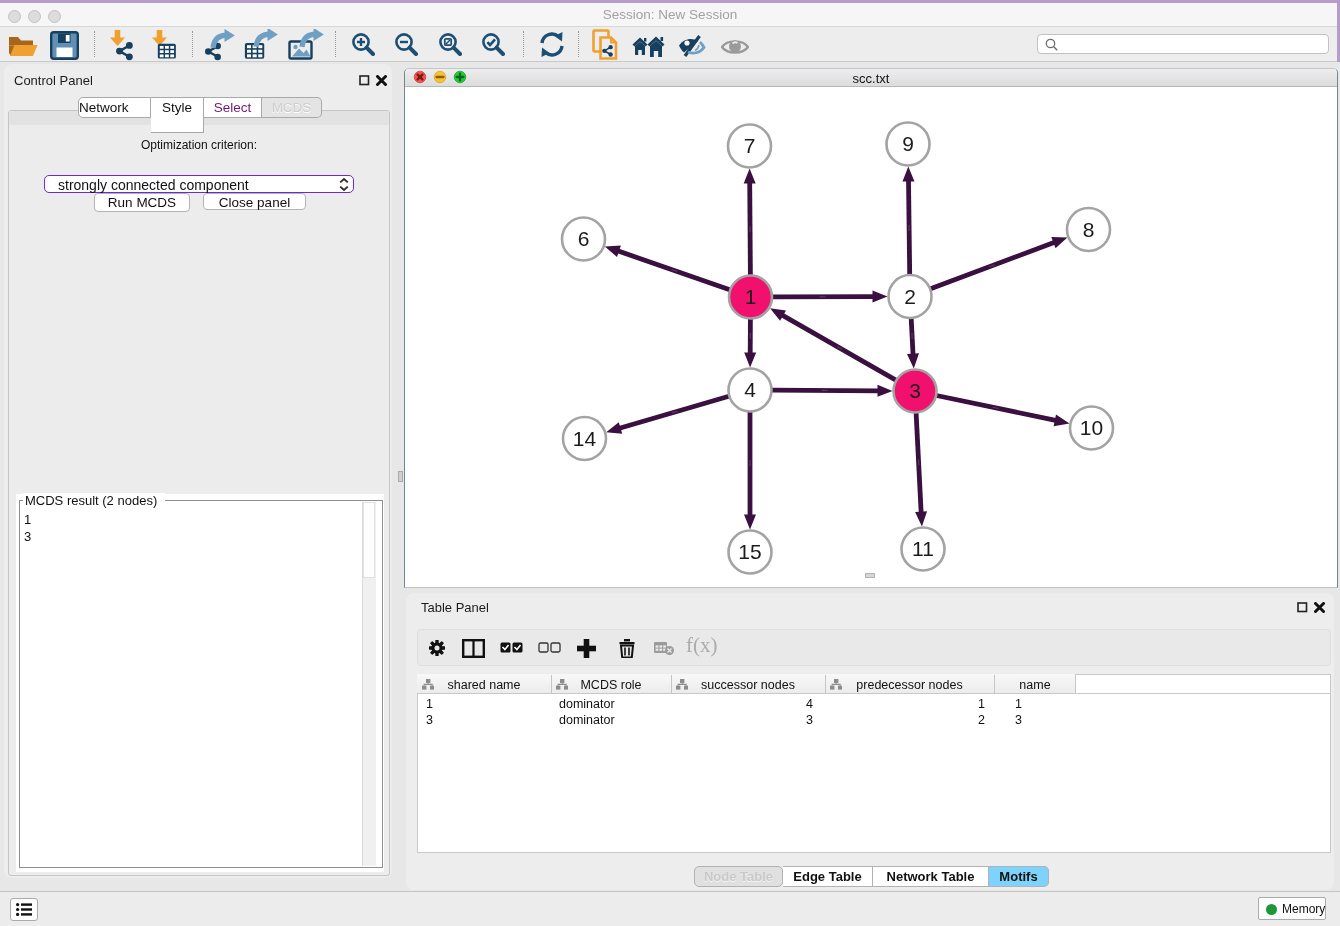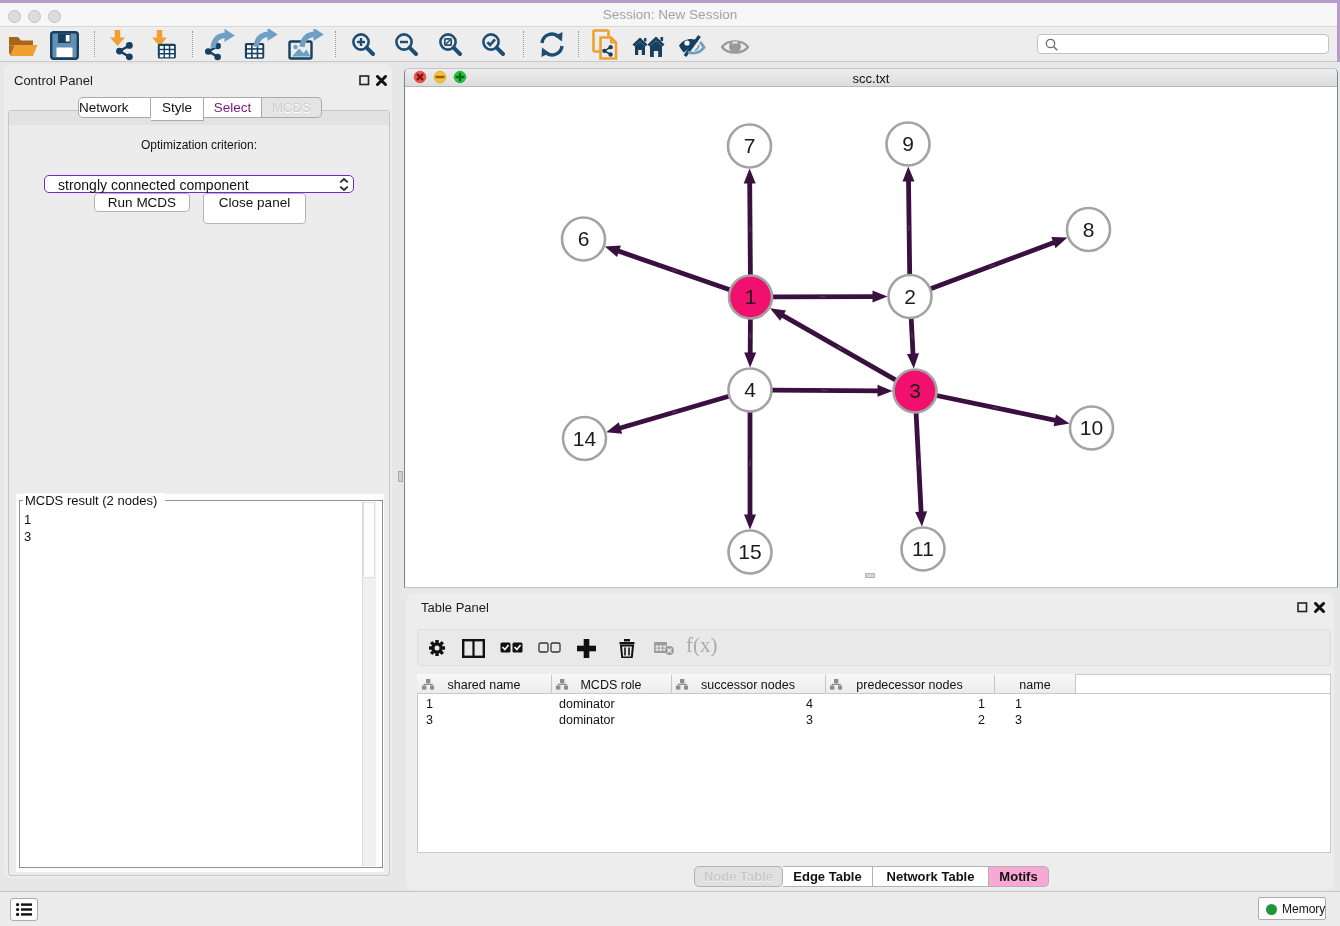--- a/index.html
+++ b/index.html
@@ -186,35 +186,35 @@
 <svg class="abs" style="left:359px;top:75px" width="30" height="11" viewBox="0 0 30 11">
   <rect x="1" y="1" width="8.5" height="8.5" fill="none" stroke="#222" stroke-width="1.6"></rect>
   <path d="M18.5,1.5 L26.5,9.5 M26.5,1.5 L18.5,9.5" stroke="#111" stroke-width="3" stroke-linecap="round"></path>
 </svg>
 
 <div class="abs" style="left:8px;top:110px;width:382px;height:766px;background:#ececec;border:1px solid #c6c6c6;border-radius:3px"></div>
 <div class="abs" style="left:9px;top:111px;width:380px;height:14px;background:#e2e2e2"></div>
 
 <div class="abs" style="left:78px;top:97px;width:244px;height:21px;font-size:13.5px">
   <div class="abs" style="left:0;top:0;width:73px;height:21px;background:#fff;border:1px solid #a9a9a9;border-radius:5px 0 0 5px;text-align:left;line-height:20px;color:#111">Network</div>
-  <div class="abs" style="left:73px;top:0;width:53px;height:24px;background:#fff;border:1px solid #a9a9a9;border-left:none;text-align:center;line-height:20px;color:#111">Style</div>
+  <div class="abs" style="left:73px;top:0;width:53px;height:36px;background:#fff;border:1px solid #a9a9a9;border-left:none;text-align:center;line-height:20px;color:#111">Style</div>
   <div class="abs" style="left:126px;top:0;width:58px;height:21px;background:#fff;border:1px solid #a9a9a9;border-left:none;text-align:center;line-height:20px;color:#701a75">Select</div>
   <div class="abs" style="left:184px;top:0;width:60px;height:21px;background:#e4e4e4;border:1px solid #a9a9a9;border-left:none;border-radius:0 5px 5px 0;text-align:center;line-height:20px;color:#cecece;text-shadow:0 1px 0 #fff">MCDS</div>
 </div>
 
 <div class="abs" style="left:0;top:138px;width:398px;text-align:center;font-size:12px;color:#111">Optimization criterion:</div>
 <div class="abs" style="left:44px;top:175px;width:310px;height:18px;background:#fff;border:1px solid #6d28d9;border-radius:5px">
   <div class="abs" style="left:13px;top:1px;font-size:14px;color:#111">strongly connected component</div>
   <svg width="10" height="13" viewBox="0 0 10 13" style="position:absolute;right:4px;top:2px">
     <path d="M1.2,4.4 L5,1 L8.8,4.4" fill="none" stroke="#2e2e2e" stroke-width="1.9"></path>
     <path d="M1.2,8.6 L5,12 L8.8,8.6" fill="none" stroke="#2e2e2e" stroke-width="1.9"></path>
     </svg>
 </div>
 <div class="btn" style="left:94px;top:193px;width:96px;height:19px;line-height:17px">Run MCDS</div>
-<div class="btn" style="left:203px;top:193px;width:103px;height:31px;line-height:17px">Close panel</div>
+<div class="btn" style="left:203px;top:193px;width:103px;height:17px;line-height:17px">Close panel</div>
 
 <div class="abs" style="left:16px;top:494px;width:368px;height:378px;background:#fff"></div>
 <div class="abs" style="left:19px;top:500px;width:364px;height:368px;border:1px solid #8f8f8f"></div>
 <div class="abs" style="left:23px;top:493px;width:142px;background:#fff;font-size:13px;color:#111;padding:0 2px">MCDS result (2 nodes)</div>
 <div class="abs" style="left:362px;top:502px;width:14px;height:364px;background:#f0f0f0;border-left:1px solid #dadada"></div>
 <div class="abs" style="left:363px;top:502px;width:12px;height:76px;background:#fdfdfd;border:1px solid #e0e0e0"></div>
 <div class="abs" style="left:24px;top:512px;font-size:13px;color:#111;line-height:16.5px">1<br>3</div>
 
 <div class="abs" style="left:398px;top:471px;width:5px;height:11px;background:#cfcfcf;border:1px solid #aaa"></div>
 
@@ -411,21 +411,21 @@
 <div class="abs" style="left:426px;top:713px;font-size:12.5px;color:#111">3</div>
 <div class="abs" style="left:559px;top:713px;font-size:12.5px;color:#111">dominator</div>
 <div class="abs" style="left:671px;top:713px;width:142px;text-align:right;font-size:12.5px;color:#111">3</div>
 <div class="abs" style="left:825px;top:713px;width:160px;text-align:right;font-size:12.5px;color:#111">2</div>
 <div class="abs" style="left:1015px;top:713px;font-size:12.5px;color:#111">3</div>
 
 <div class="abs" style="left:694px;top:866px;height:21px;font-size:13px;font-weight:bold">
   <div class="abs" style="left:0;top:0;width:89px;height:21px;background:#e0e0e0;border:1px solid #b2b2b2;border-radius:5px;text-align:center;line-height:20px;color:#c9c9c9;text-shadow:0 1px 0 #f6f6f6">Node Table</div>
   <div class="abs" style="left:89px;top:0;width:90px;height:21px;background:#fff;border:1px solid #b2b2b2;border-left:none;text-align:center;line-height:20px;color:#111">Edge Table</div>
   <div class="abs" style="left:179px;top:0;width:116px;height:21px;background:#fff;border:1px solid #b2b2b2;border-left:none;text-align:center;line-height:20px;color:#111">Network Table</div>
-  <div class="abs" style="left:295px;top:0;width:60px;height:21px;background:#f9a8d4;border:1px solid #b2b2b2;border-left:none;border-radius:0 5px 5px 0;text-align:center;line-height:20px;color:#111">Motifs</div>
+  <div class="abs" style="left:295px;top:0;width:60px;height:21px;background:#7dd3fc;border:1px solid #b2b2b2;border-left:none;border-radius:0 5px 5px 0;text-align:center;line-height:20px;color:#111">Motifs</div>
 </div>
 
 <div class="abs" style="left:0;top:891px;width:1340px;height:35px;background:#ececec;border-top:1px solid #c4c4c4"></div>
 <div class="abs" style="left:10px;top:898px;width:28px;height:23px;background:#fdfdfd;border:1px solid #ababab;border-radius:3px">
   <svg width="16" height="13" viewBox="0 0 16 13" style="position:absolute;left:5px;top:4px">
     <g fill="#111">
         <circle cx="1.6" cy="1.6" r="1.6"></circle>
         <circle cx="1.6" cy="6.5" r="1.6"></circle>
         <circle cx="1.6" cy="11.4" r="1.6"></circle>
     <rect x="5" y="0.4" width="11" height="2.4"></rect>

